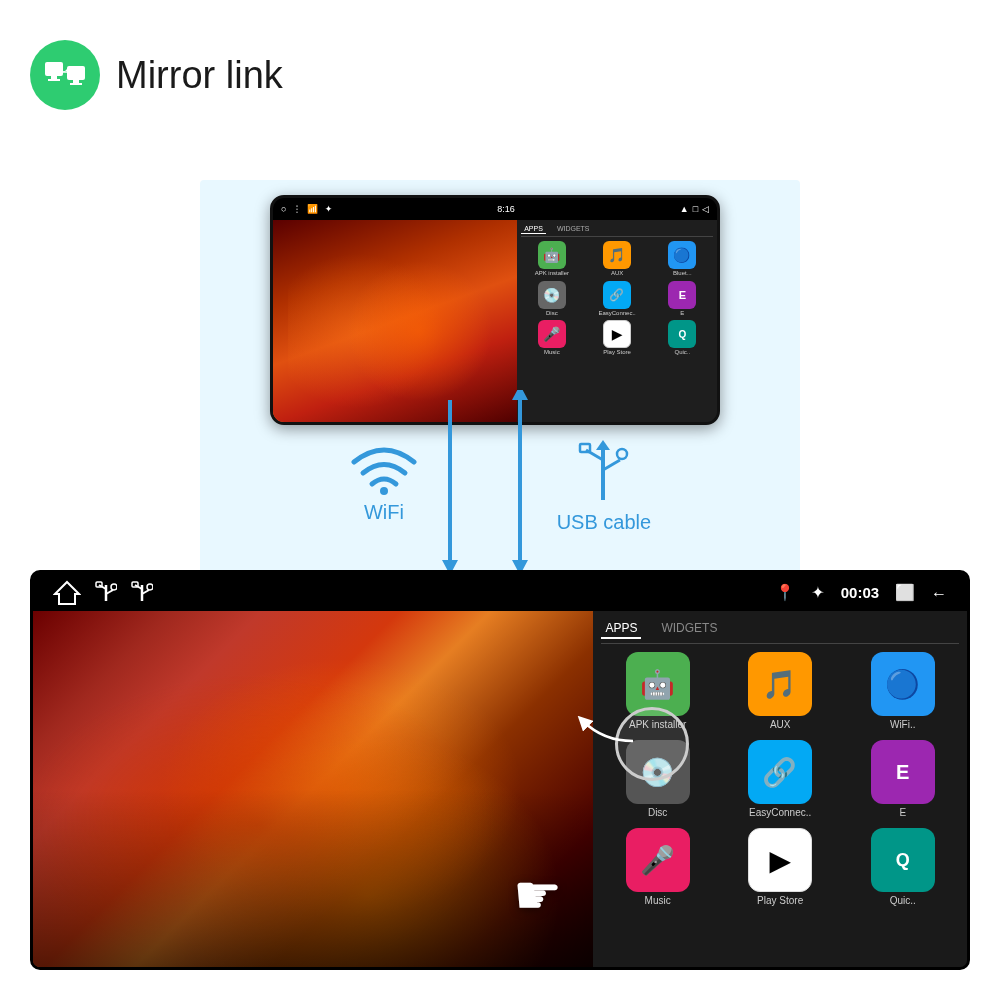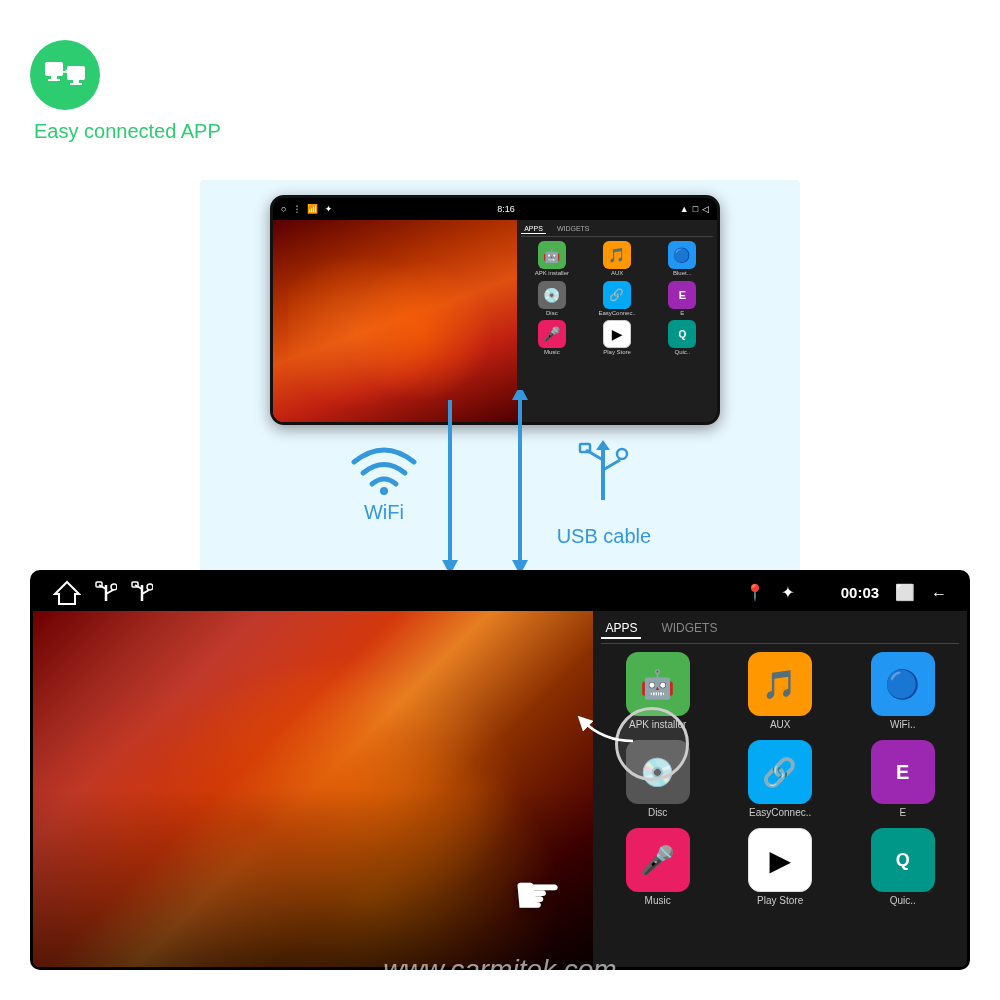--- a/index.html
+++ b/index.html
@@ -192,21 +192,21 @@
       display: flex;
       flex-direction: column;
       align-items: center;
       gap: 6px;
     }
 
     .usb-section {
       display: flex;
       flex-direction: column;
       align-items: center;
-      gap: 20px;
+      gap: 6px;
     }
 
     .connection-label {
       font-size: 20px;
       color: #3498db;
       font-weight: 500;
     }
 
     
     .car-unit {
@@ -352,21 +352,21 @@
       left: 570px;
       font-size: 60px;
       color: white;
       transform: scaleX(-1);
       filter: drop-shadow(0 2px 4px rgba(0,0,0,0.5));
     }
 
     
     .watermark {
       position: absolute;
-      bottom: 14px;
+      bottom: 3px;
       left: 50%;
       transform: translateX(-50%);
       font-size: 28px;
       color: rgba(255,255,255,0.6);
       font-style: italic;
       white-space: nowrap;
       z-index: 10;
     }
 
     
@@ -423,22 +423,22 @@
         <rect x="7" y="22" width="6" height="3" fill="white"></rect>
         <rect x="4" y="25" width="12" height="2" fill="white"></rect>
         <rect x="23" y="12" width="18" height="14" rx="2" fill="white"></rect>
         <rect x="29" y="26" width="6" height="3" fill="white"></rect>
         <rect x="26" y="29" width="12" height="2" fill="white"></rect>
 
         <polygon points="20,18 23,15 23,17 19,17" fill="white"></polygon>
         <line x1="19" y1="18" x2="23" y2="18" stroke="white" stroke-width="1.5"></line>
       </svg>
     </div>
+    <span class="mirror-link-text">Mirror link</span>
   </div>
-  <div class="easy-connected">Easy connected APP</div>
 </div>
 
 <div class="connection-bg"></div>
 
 <div class="phone-device">
   <div class="phone-status-bar">
     <div class="status-left">
       <span>○</span>
       <span>⋮</span>
       <span>📶</span>
@@ -560,21 +560,21 @@
         <line x1="11" y1="20" x2="11" y2="4" stroke="white" stroke-width="2.5"></line>
         <line x1="11" y1="8" x2="4" y2="4" stroke="white" stroke-width="2"></line>
         <rect x="1" y="1" width="6" height="5" rx="1" fill="none" stroke="white" stroke-width="1.5"></rect>
         <line x1="11" y1="13" x2="18" y2="9" stroke="white" stroke-width="2"></line>
         <circle cx="19" cy="6" r="3" fill="none" stroke="white" stroke-width="1.5"></circle>
       </svg>
     </div>
     <div class="car-status-right">
       <span style="font-size:16px;">📍</span>
       <span style="font-size:16px;">✦</span>
-      <span style="font-size:15px;font-weight:bold;margin-left:30px;">00:03</span>
+      <span style="font-size:15px;font-weight:bold;">00:03</span>
       <span style="font-size:16px;">⬜</span>
       <span style="font-size:16px;">←</span>
     </div>
   </div>
 
   <div class="car-content">
 
     <div class="car-video">
       <div class="car-video-figure"></div>
       <div style="position:absolute;bottom:0;left:0;right:0;height:50%;background:linear-gradient(to top, rgba(0,0,0,0.6) 0%, transparent 100%);"></div>

